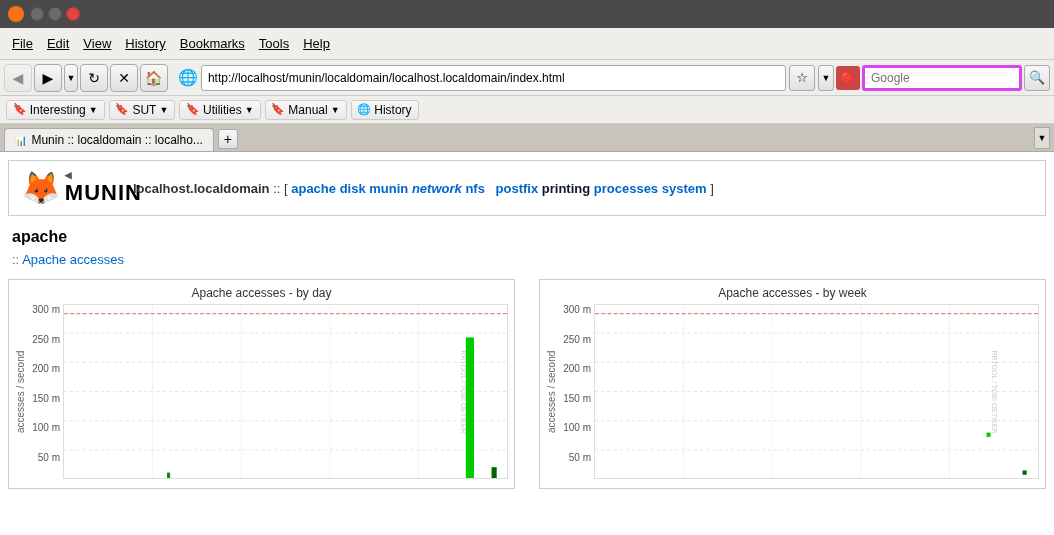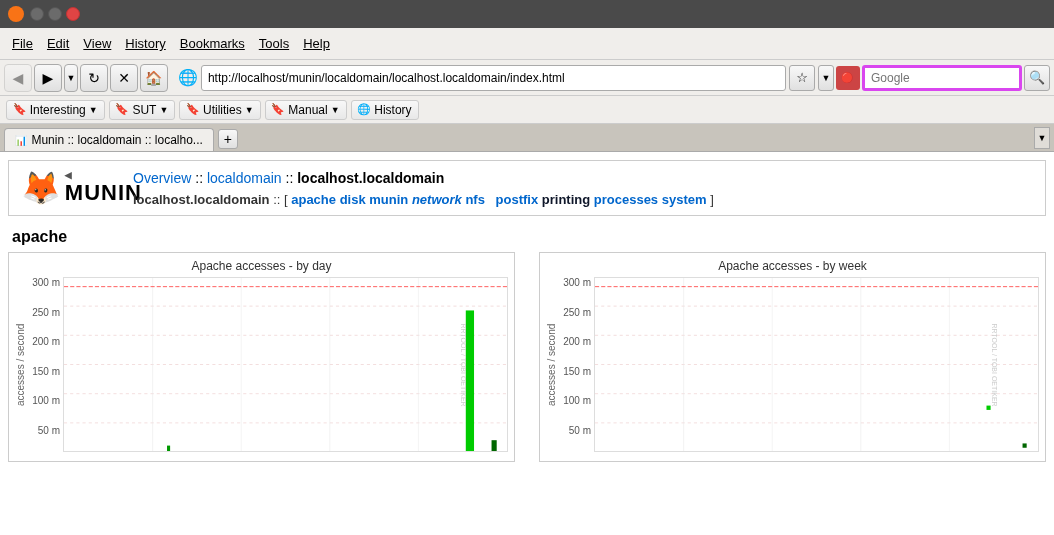--- a/index.html
+++ b/index.html
@@ -316,27 +316,20 @@
     <div class="munin-logo-area">
       <div class="munin-logo">
         <span style="font-size:32px;">🦊</span>
         <div>
           <div style="font-size:9px;color:#555;">◀</div>
           <div style="font-size:22px;font-weight:bold;letter-spacing:1px;">MUNIN</div>
         </div>
       </div>
     </div>
     <div class="munin-nav-area">
-      <div class="munin-breadcrumb">
-        <a href="#" style="color:#0066cc;text-decoration:none;">Overview</a>
-        <span> :: </span>
-        <a href="#" style="color:#0066cc;text-decoration:none;">localdomain</a>
-        <span> :: </span>
-        <span style="font-weight:bold;">localhost.localdomain</span>
-      </div>
       <div class="munin-links">
         <span style="font-weight:bold;">localhost.localdomain</span>
         <span> :: [ </span>
         <a href="#" style="color:#0066cc;text-decoration:none;font-weight:bold;">apache</a>
         <span> </span>
         <a href="#" style="color:#0066cc;text-decoration:none;font-weight:bold;">disk</a>
         <span> </span>
         <a href="#" style="color:#0066cc;text-decoration:none;font-weight:bold;">munin</a>
         <span> </span>
         <a href="#" style="color:#0066cc;text-decoration:none;font-weight:bold;font-style:italic;">network</a>
@@ -349,20 +342,23 @@
         <span> </span>
         <a href="#" style="color:#0066cc;text-decoration:none;font-weight:bold;">processes</a>
         <span> </span>
         <a href="#" style="color:#0066cc;text-decoration:none;font-weight:bold;">system</a>
         <span> ]</span>
       </div>
     </div>
   </div>
 
   <div class="section-title">apache</div>
+  <div class="section-subtitle">
+    <a href="#" style="color:#0066cc;text-decoration:none;">Apache accesses</a>
+  </div>
 
   <div class="charts-row">
 
     <div class="chart-container">
       <div class="chart-title">Apache accesses - by day</div>
       <div class="chart-area">
         <div class="chart-y-label">accesses / second</div>
         <div class="y-axis-labels">
           <div class="y-label">300 m</div>
           <div class="y-label">250 m</div>

